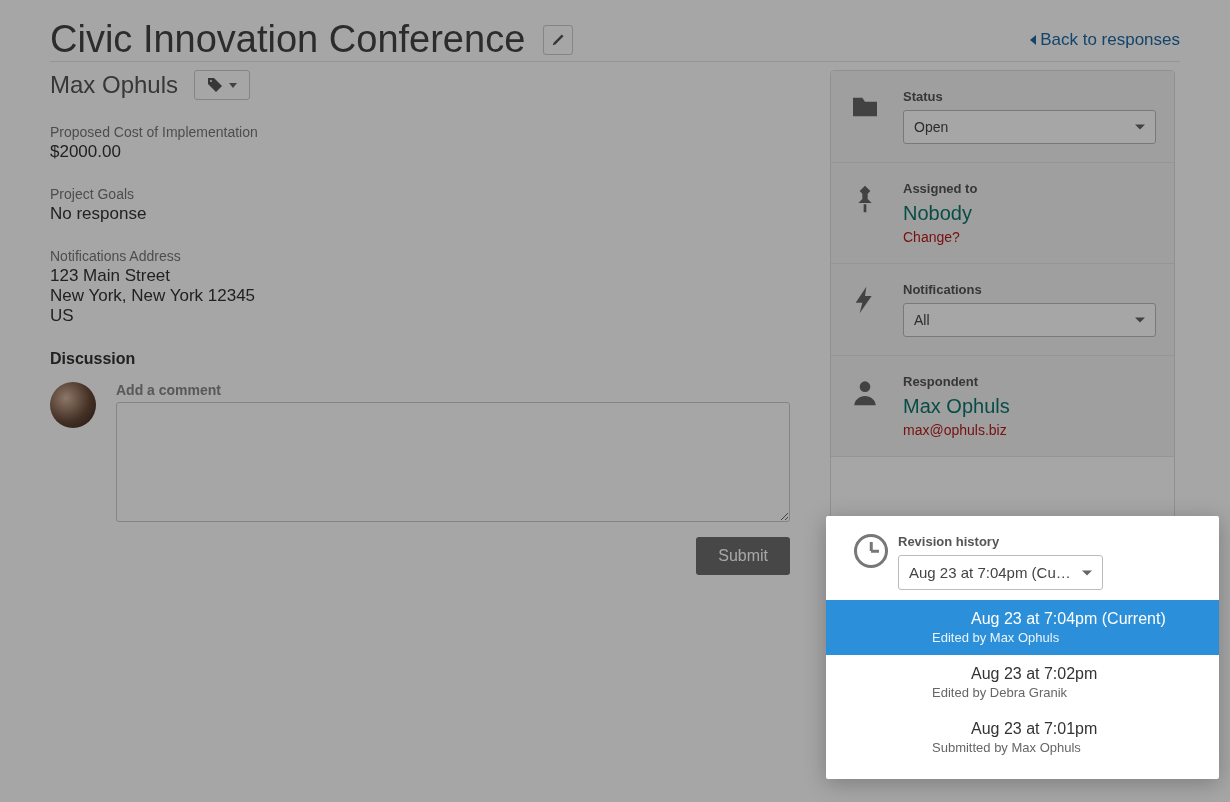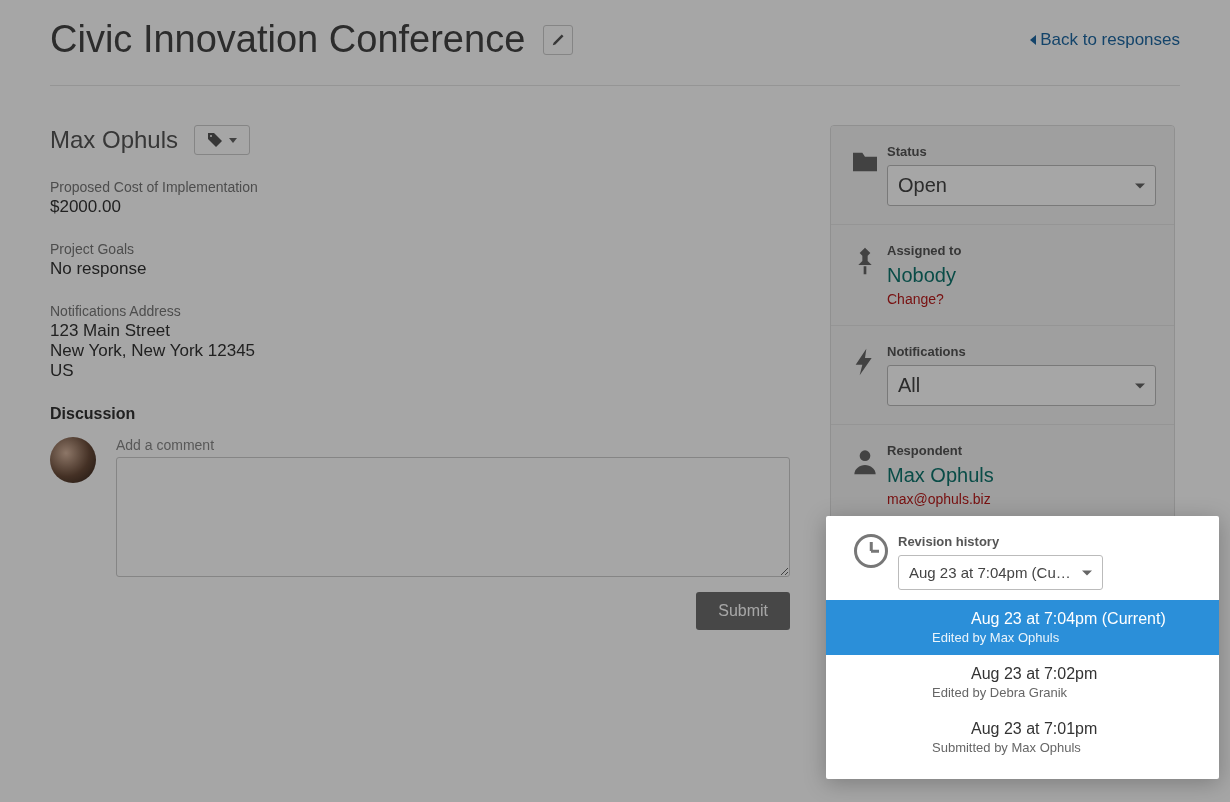--- a/index.html
+++ b/index.html
@@ -17,23 +17,23 @@
     z-index: 5;
   }
   .page {
     padding: 18px 50px 60px 50px;
     width: 1230px;
   }
   .header-row {
     display: flex;
     align-items: center;
     justify-content: space-between;
-    padding-bottom: 24px;
+    padding-bottom: 0;
     border-bottom: 1px solid #e5e5e5;
-    margin-bottom: 39px;
+    margin-bottom: 8px;
   }
   h1.page-title {
     font-size: 38px;
     font-weight: 300;
     margin: 0;
     display: flex;
     align-items: center;
     color: #444;
   }
   .edit-btn {
@@ -79,58 +79,58 @@
 
   .section-title { font-weight: 600; font-size: 16px; color: #333; margin: 10px 0 14px 0; }
 
   .comment-row { display: flex; gap: 20px; }
   .avatar {
     width: 46px; height: 46px; border-radius: 50%;
     background: radial-gradient(circle at 35% 35%, #d9b7a0 0%, #6a4c3a 55%, #2b1e17 100%);
     flex: 0 0 46px;
   }
   .comment-body { flex: 1; }
-  .comment-label { color: #888; font-size: 14px; margin-bottom: 4px; }
+  .comment-label { color: #888; font-size: 14px; margin-bottom: 4px; font-weight: bold; }
   textarea.comment-input {
     width: 100%; height: 120px;
     border: 1px solid #ccc; border-radius: 3px;
     padding: 8px; font-family: inherit; font-size: 14px;
     resize: both;
   }
   .submit-row { display: flex; justify-content: flex-end; margin-top: 12px; }
   .submit-btn {
     background: #6e6e6e; color: #fff; border: none; border-radius: 3px;
     padding: 10px 22px; font-size: 16px;
   }
 
   
   .side-card {
     border: 1px solid #ddd; border-radius: 4px; overflow: hidden;
   }
   .side-section {
-    display: flex; gap: 2px; padding: 18px 18px 18px 14px;
+    display: flex; gap: 18px; padding: 18px 18px 18px 14px;
     border-bottom: 1px solid #e5e5e5;
     background: #f4f4f4;
   }
   .side-section.active {
     background: #fff;
     position: relative;
   }
   .side-section:last-child { border-bottom: none; }
   .side-icon {
     width: 40px; display: flex; align-items: flex-start; justify-content: center;
     color: #666; font-size: 28px; padding-top: 2px;
   }
   .side-content { flex: 1; }
   .side-label { font-size: 13px; font-weight: 600; color: #555; margin-bottom: 6px; }
   .side-value { font-size: 20px; color: #0f766e; }
   .side-link { color: #b91c1c; font-size: 14px; cursor: pointer; margin-top: 4px; display: inline-block; }
   .select-box {
     width: 100%; border: 1px solid #bbb; background: #fff; border-radius: 3px;
-    padding: 8px 28px 8px 10px; font-size: 20px; color: #444;
+    padding: 8px 28px 8px 10px; font-size: 14px; color: #444;
     position: relative;
     text-align: left;
     white-space: nowrap; overflow: hidden; text-overflow: ellipsis;
   }
   .select-box::after {
     content: ""; position: absolute; right: 10px; top: 50%;
     border-left: 5px solid transparent; border-right: 5px solid transparent;
     border-top: 5px solid #666; transform: translateY(-50%);
   }
 

